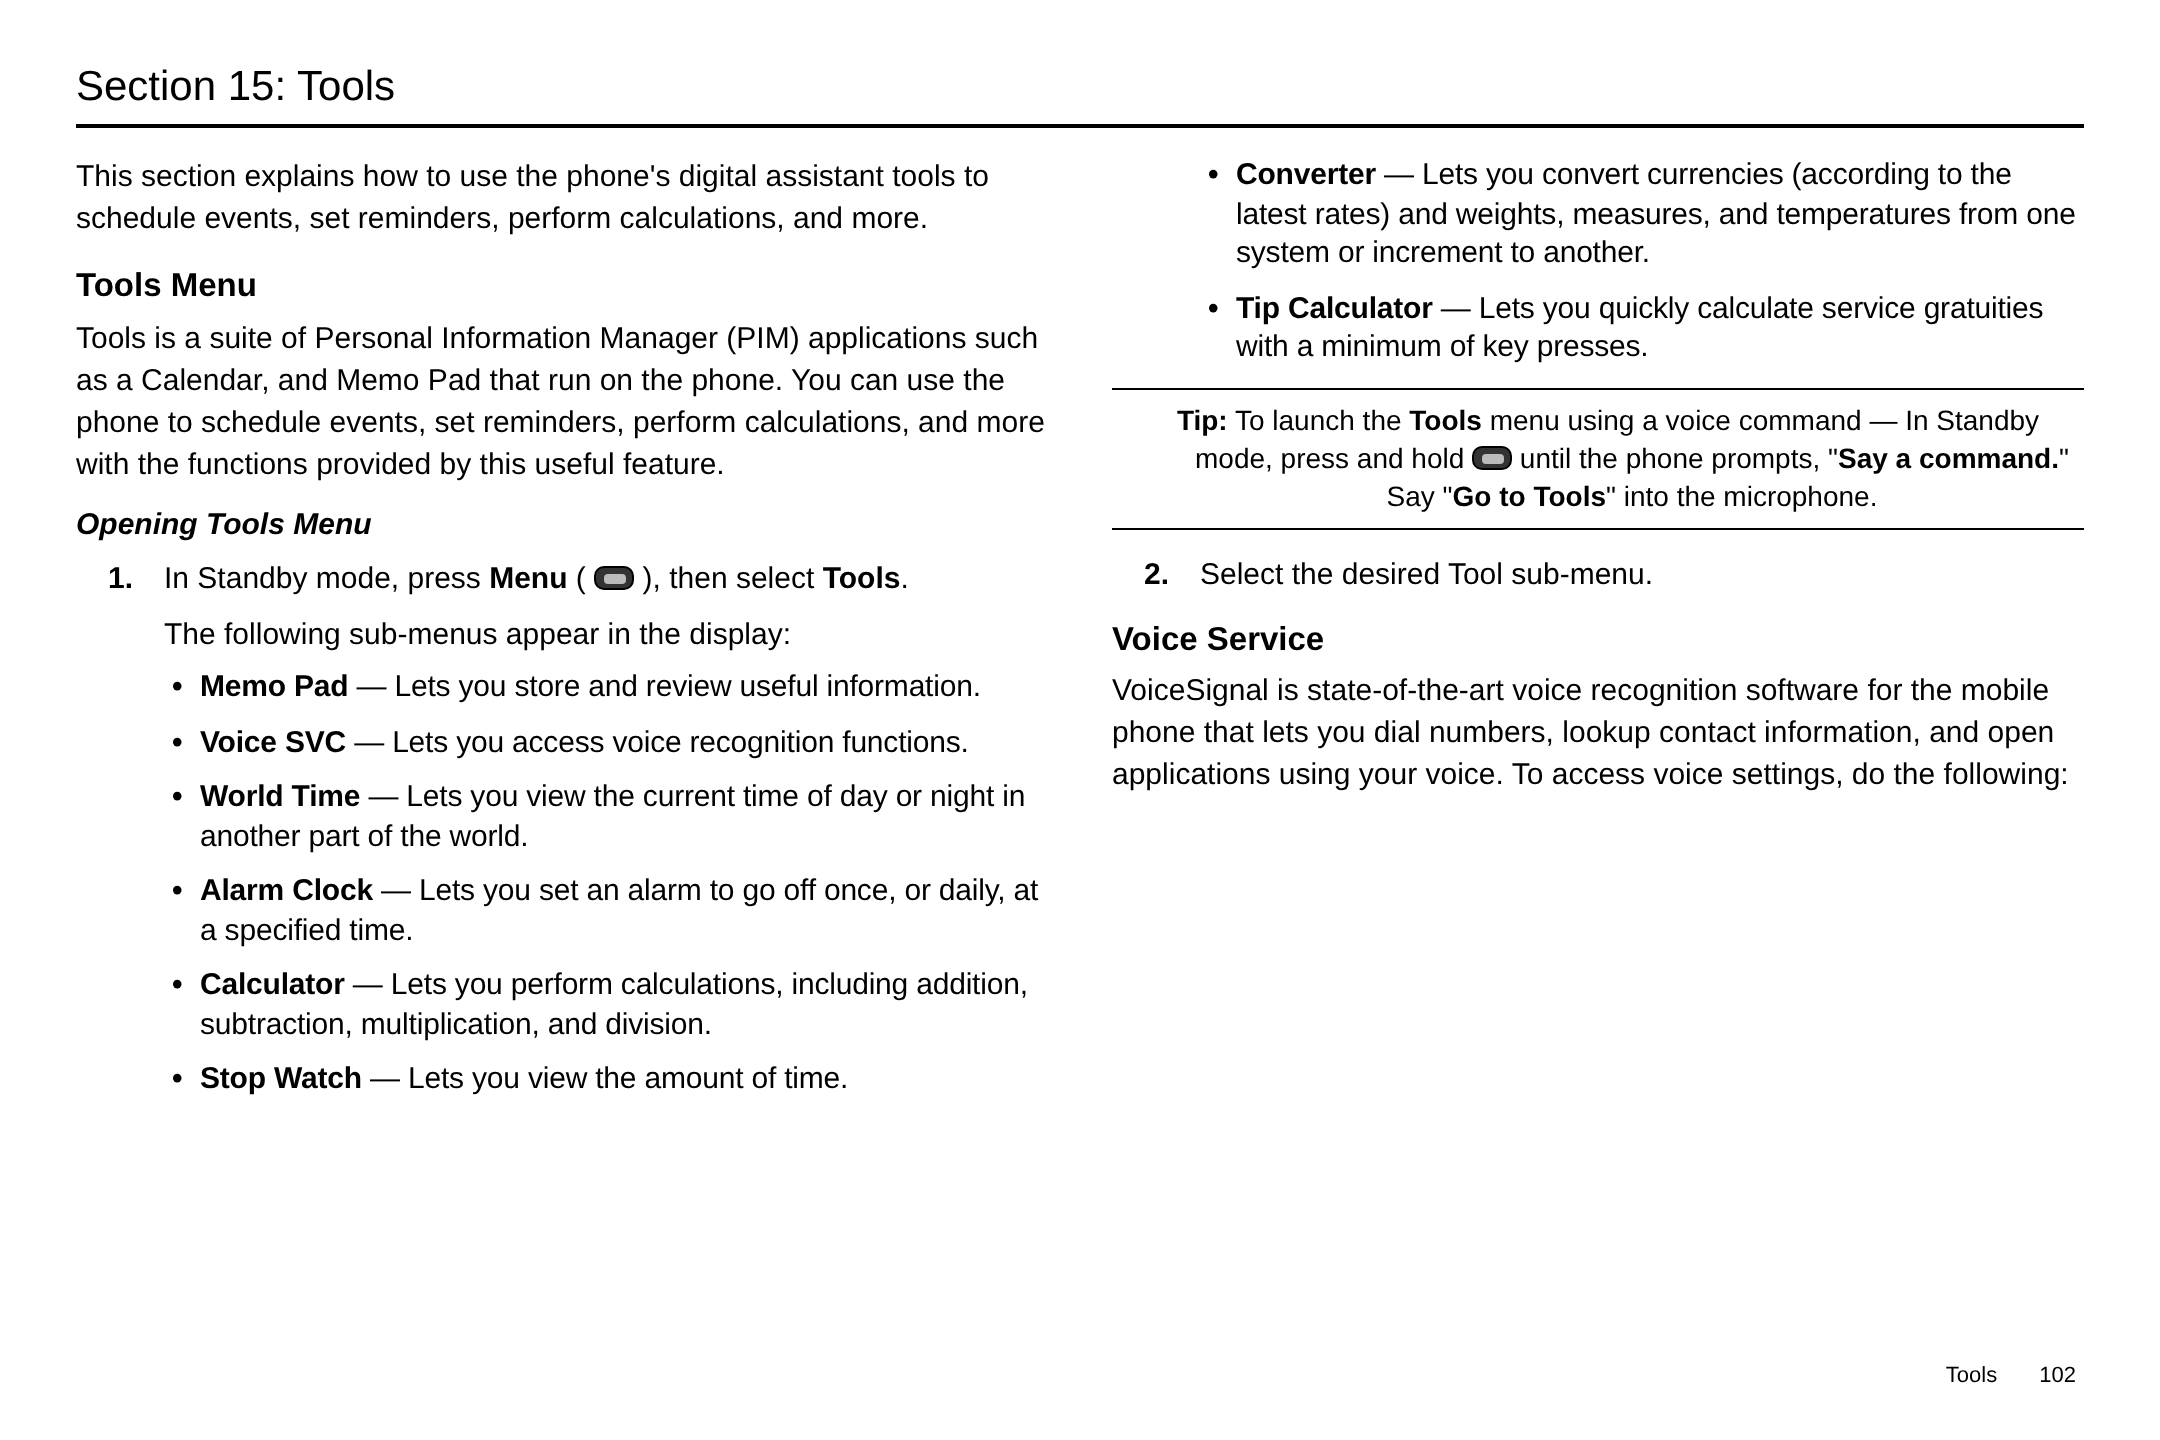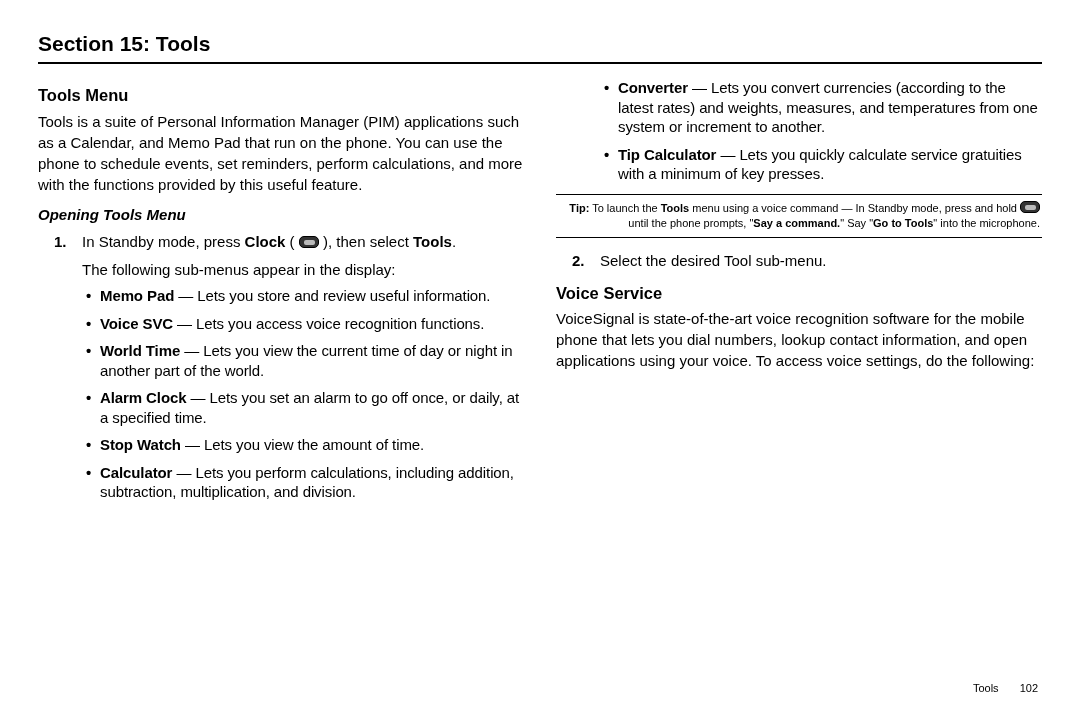--- a/index.html
+++ b/index.html
@@ -9,21 +9,21 @@
     background: #fff;
     font-family: Arial, Helvetica, sans-serif;
     color: #000;
     position: relative;
     padding: 30px 38px 24px 38px;
     font-size: 15px;
     line-height: 1.35;
   }
   .section-title {
     font-size: 21px;
-    font-weight: 700;
+    font-weight: 400;
     padding-bottom: 4px;
     margin-bottom: 14px;
     border-bottom: 2.5px solid #000;
   }
   .columns {
     display: flex;
     gap: 32px;
   }
   .col {
     flex: 1;
@@ -100,23 +100,23 @@
     left: 4px; top: 3px;
     width: 11px; height: 5px;
     background: #bbb;
     border-radius: 2px;
   }
   .tip-box {
     border-top: 1.5px solid #000;
     border-bottom: 1.5px solid #000;
     padding: 6px 2px;
     margin: 10px 0 12px 0;
-    font-size: 11px;
+    font-size: 14px;
     line-height: 1.35;
-    text-align: right;
+    text-align: center;
   }
   .tip-box .tline {
     padding-left: 34px;
     text-indent: -24px;
   }
   .footer {
     position: absolute;
     bottom: 24px;
     right: 42px;
     font-size: 11px;
@@ -156,39 +156,40 @@
 </style>
 </head>
 <body>
 
 <div class="section-title">Section 15: Tools</div>
 
 <div class="columns">
 
   <div class="col">
 
+    <p class="intro-para">This section explains how to use the phone's digital assistant tools to schedule events, set reminders, perform calculations, and more.</p>
 
     <div class="h2">Tools Menu</div>
     <p class="body-para">Tools is a suite of Personal Information Manager (PIM) applications such as a Calendar, and Memo Pad that run on the phone. You can use the phone to schedule events, set reminders, perform calculations, and more with the functions provided by this useful feature.</p>
 
     <div class="h3">Opening Tools Menu</div>
 
     <ol class="num-list">
       <li>
         <span class="num">1.</span>
-        <span>In Standby mode, press </span><span class="bold">Clock</span><span> ( </span><span class="ok-icon"></span><span> ), then select </span><span class="bold">Tools</span><span>.</span>
+        <span>In Standby mode, press </span><span class="bold">Menu</span><span> ( </span><span class="ok-icon"></span><span> ), then select </span><span class="bold">Tools</span><span>.</span>
         <div style="margin-top:6px">The following sub-menus appear in the display:</div>
 
         <ul class="bullet-list">
           <li><span class="bold">Memo Pad</span><span> — Lets you store and review useful information.</span></li>
           <li><span class="bold">Voice SVC</span><span> — Lets you access voice recognition functions.</span></li>
           <li><span class="bold">World Time</span><span> — Lets you view the current time of day or night in another part of the world.</span></li>
           <li><span class="bold">Alarm Clock</span><span> — Lets you set an alarm to go off once, or daily, at a specified time.</span></li>
+          <li><span class="bold">Calculator</span><span> — Lets you perform calculations, including addition, subtraction, multiplication, and division.</span></li>
           <li><span class="bold">Stop Watch</span><span> — Lets you view the amount of time.</span></li>
-          <li><span class="bold">Calculator</span><span> — Lets you perform calculations, including addition, subtraction, multiplication, and division.</span></li>
         </ul>
       </li>
     </ol>
 
   </div>
 
   <div class="col">
 
     <ul class="col-right-bullets">
       <li><span class="bold">Converter</span><span> — Lets you convert currencies (according to the latest rates) and weights, measures, and temperatures from one system or increment to another.</span></li>

